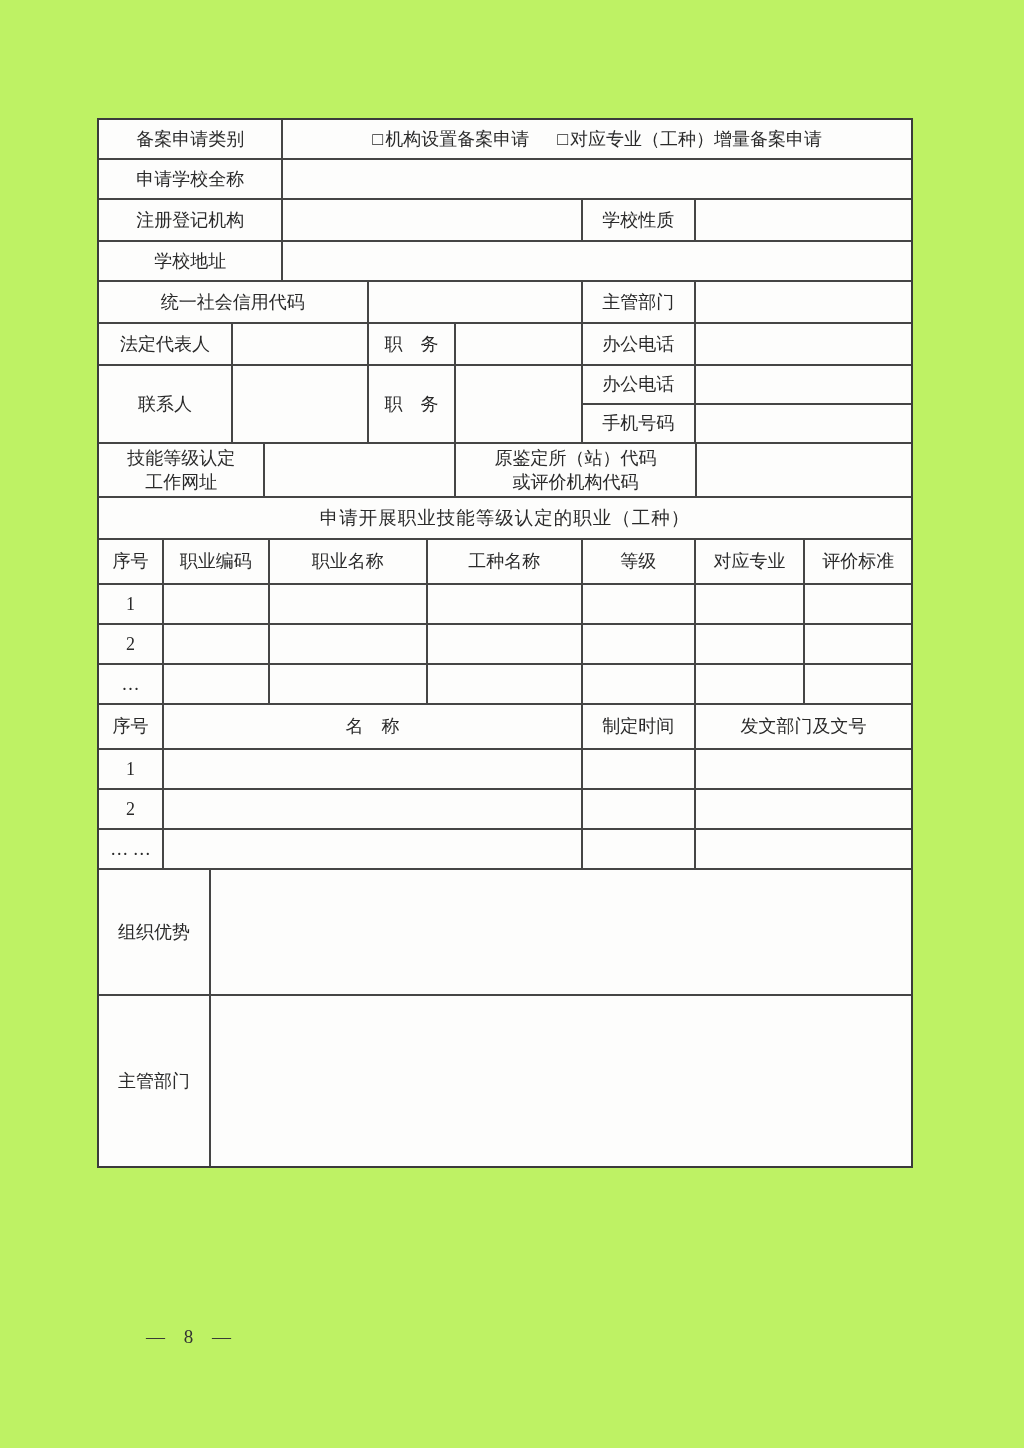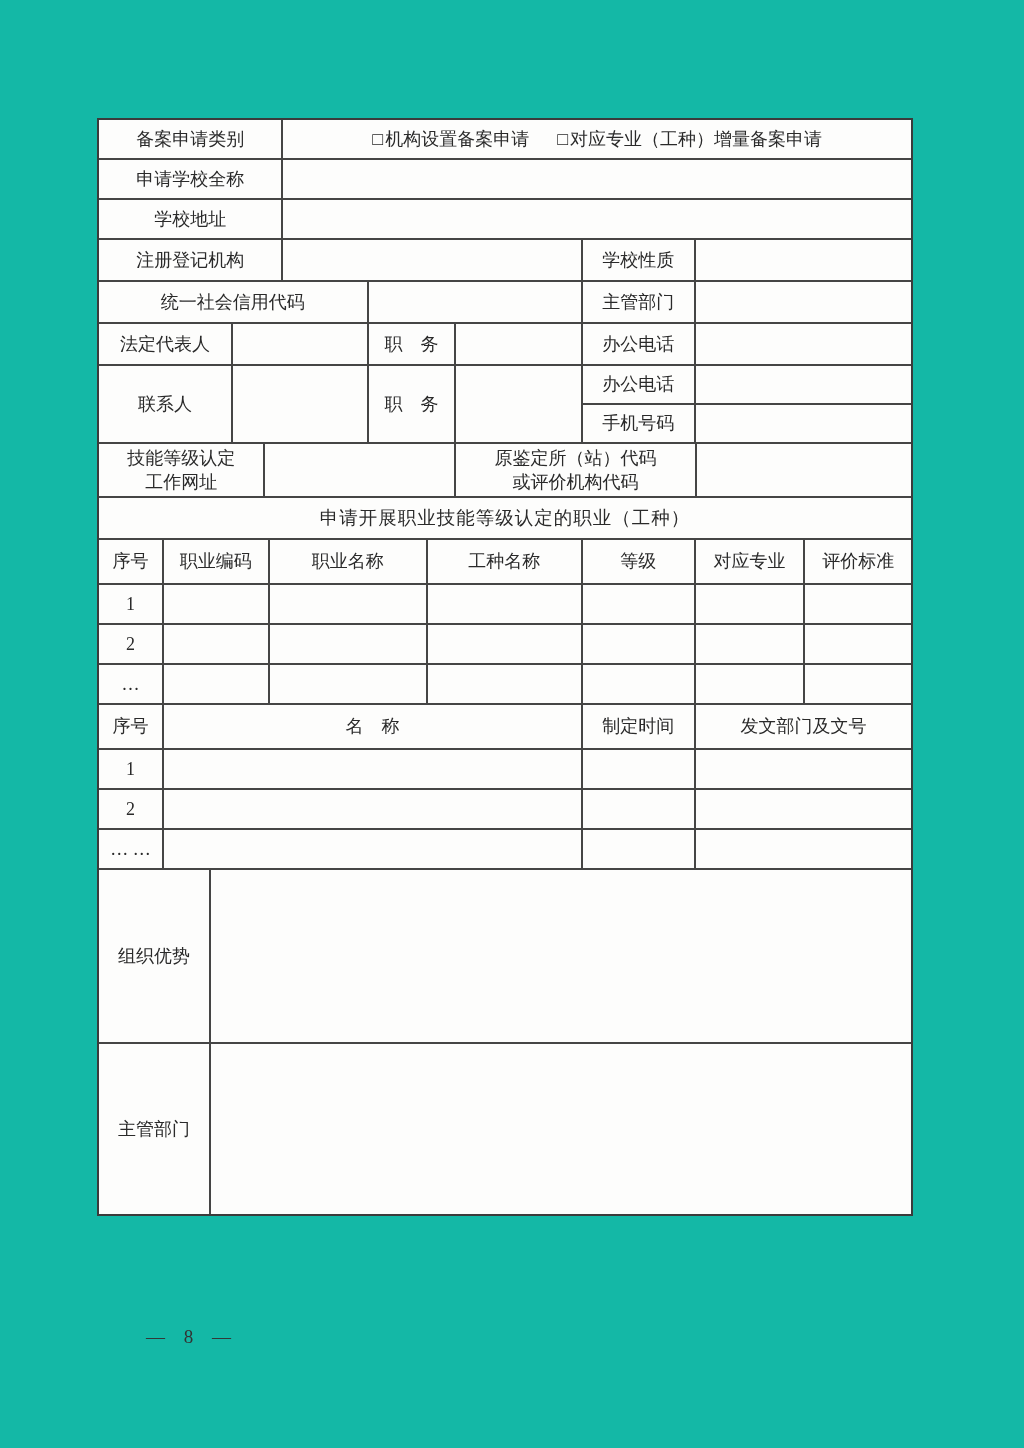--- a/index.html
+++ b/index.html
@@ -1,20 +1,20 @@
 <!DOCTYPE html>
 <html><head>
 <meta charset="utf-8">
 <style>
   * { box-sizing: border-box; margin: 0; padding: 0; }
   body { background: #e8e8e8; font-family: "Liberation Serif", "DejaVu Serif", serif; }
   .page {
     position: relative;
     width: 1024px; height: 1448px;
-    background: #14b8a6;
+    background: #bef264;
     color: #2a2a2a;
     overflow: hidden;
   }
   .form {
     position: absolute;
     left: 97px; top: 118px;
     width: 816px;
     border: 2px solid #3b3b3b;
     background: #fdfdfc;
   }
@@ -58,30 +58,30 @@
           <span class="option"><span>□</span><span>对应专业（工种）增量备案申请</span></span>
         </div>
       </div>
     </div>
 
     <div class="row" style="height:40px">
       <div class="cell" style="width:22.7%">申请学校全称</div>
       <div class="cell" style="width:77.3%"></div>
     </div>
 
-    <div class="row" style="height:40px">
-      <div class="cell" style="width:22.7%">学校地址</div>
-      <div class="cell" style="width:77.3%"></div>
-    </div>
-
     <div class="row" style="height:42px">
       <div class="cell" style="width:22.7%">注册登记机构</div>
       <div class="cell" style="width:36.9%"></div>
       <div class="cell" style="width:13.9%">学校性质</div>
       <div class="cell" style="width:26.5%"></div>
+    </div>
+
+    <div class="row" style="height:40px">
+      <div class="cell" style="width:22.7%">学校地址</div>
+      <div class="cell" style="width:77.3%"></div>
     </div>
 
     <div class="row" style="height:42px">
       <div class="cell" style="width:33.2%">统一社会信用代码</div>
       <div class="cell" style="width:26.4%"></div>
       <div class="cell" style="width:13.9%">主管部门</div>
       <div class="cell" style="width:26.5%"></div>
     </div>
 
     <div class="row" style="height:42px">
@@ -177,21 +177,21 @@
       <div class="cell" style="width:13.9%"></div>
       <div class="cell" style="width:26.5%"></div>
     </div>
     <div class="row" style="height:40px">
       <div class="cell" style="width:8%">… …</div>
       <div class="cell" style="width:51.6%"></div>
       <div class="cell" style="width:13.9%"></div>
       <div class="cell" style="width:26.5%"></div>
     </div>
 
-    <div class="row" style="height:174px">
+    <div class="row" style="height:126px">
       <div class="cell" style="width:13.8%">组织优势</div>
       <div class="cell left" style="width:86.2%"></div>
     </div>
     <div class="row" style="height:170px">
       <div class="cell" style="width:13.8%">主管部门</div>
       <div class="cell left" style="width:86.2%"></div>
     </div>
 
   </div>
 

